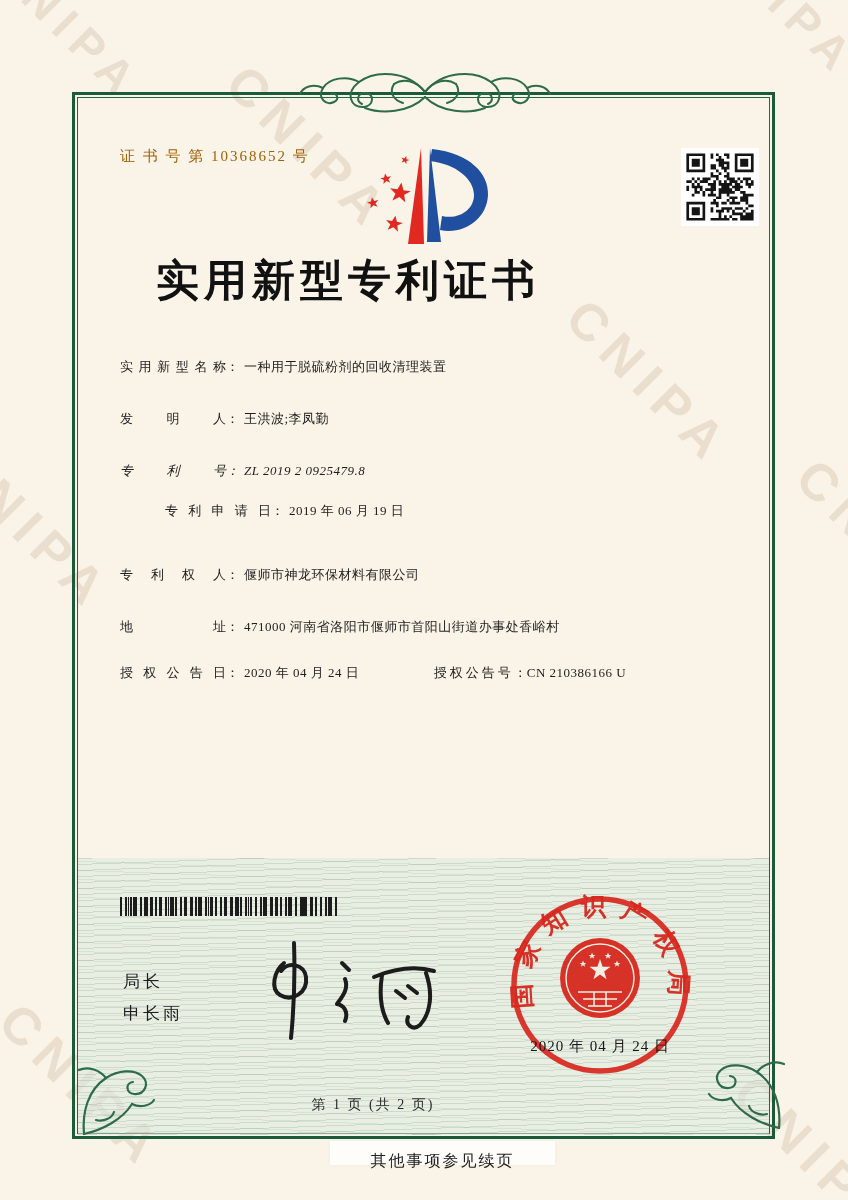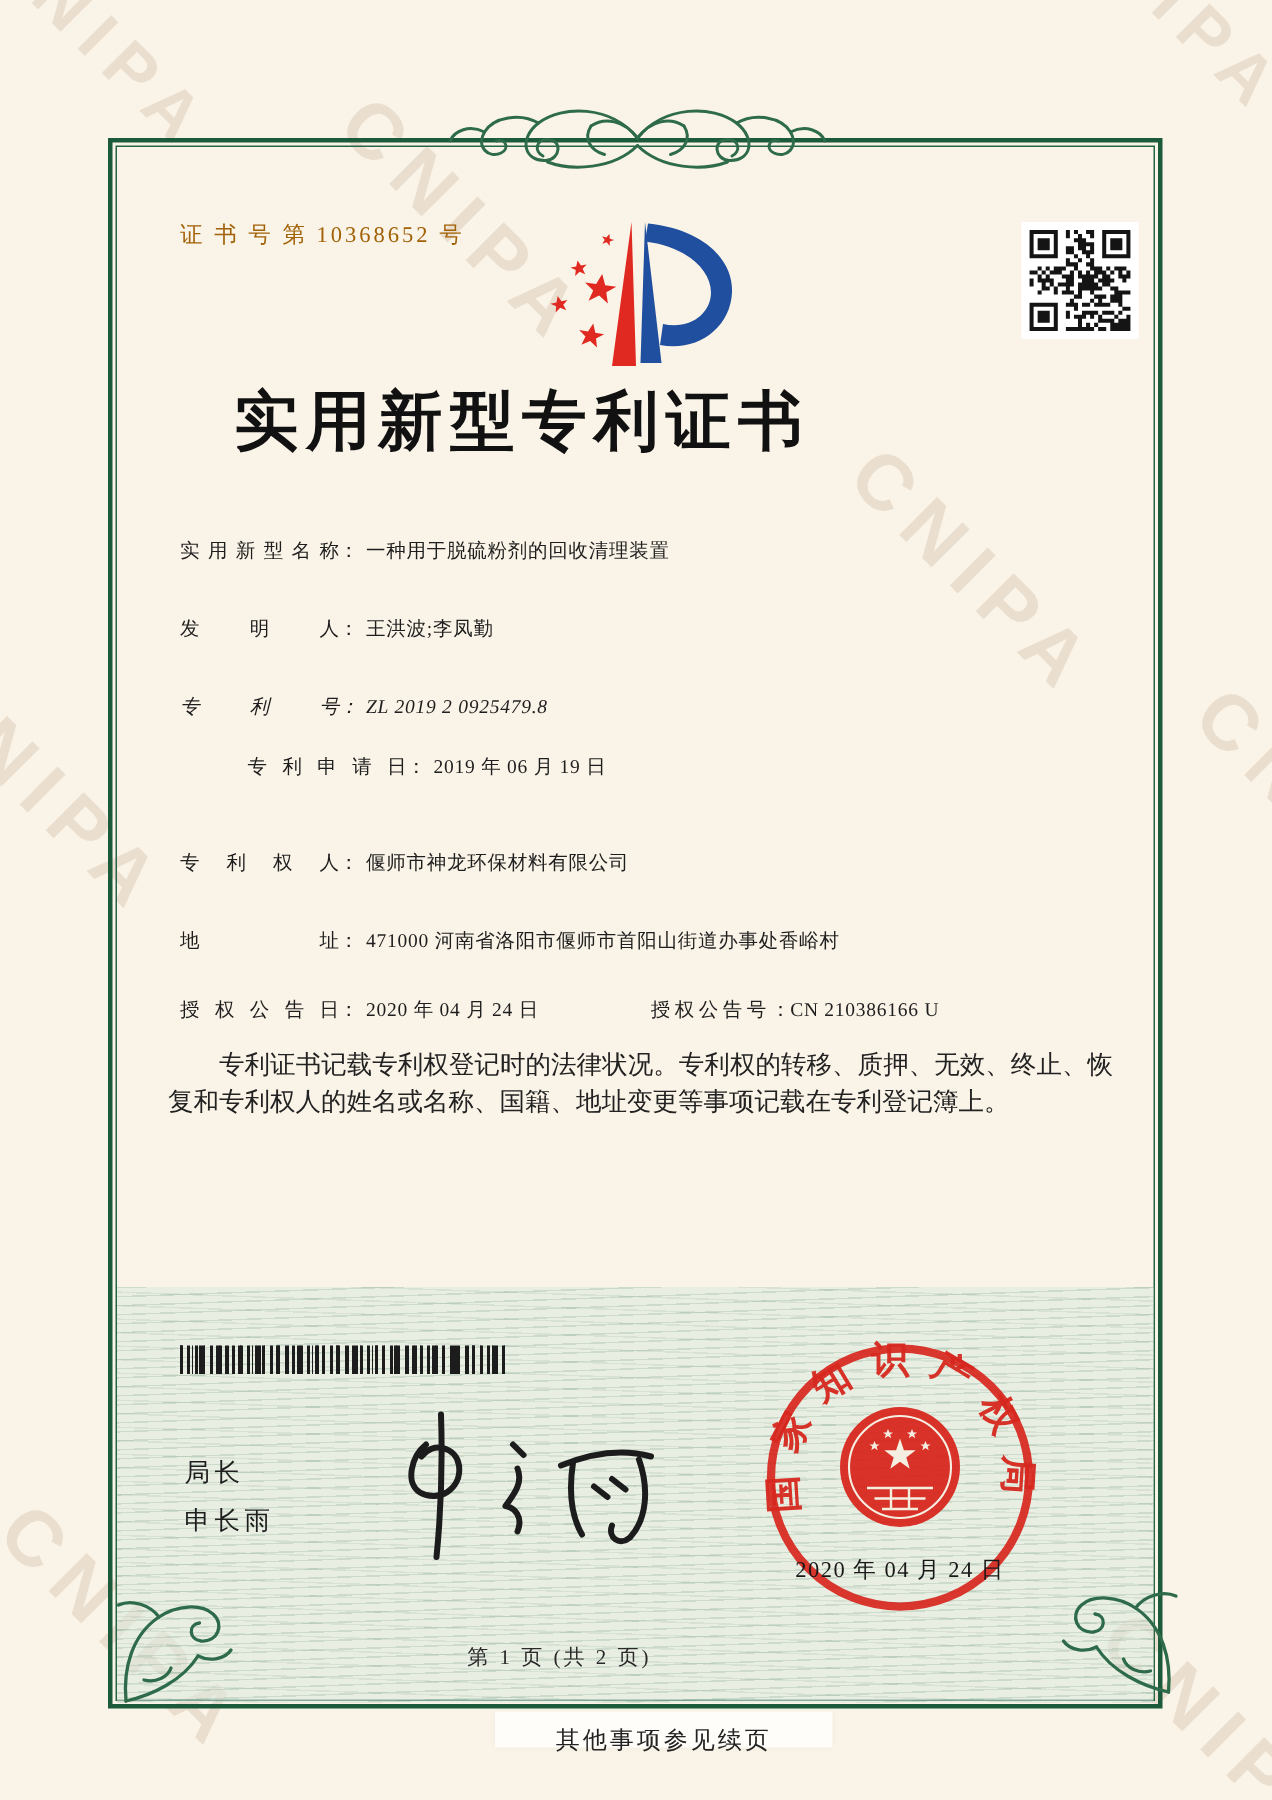--- a/index.html
+++ b/index.html
@@ -176,21 +176,20 @@
 <div class="field-row" style="top:618px;">
   <span class="flabel">地址</span><span class="fcolon">：</span><span class="fvalue">471000 河南省洛阳市偃师市首阳山街道办事处香峪村</span>
 </div>
 <div class="field-row" style="top:664px;">
   <span class="flabel">授权公告日</span><span class="fcolon">：</span><span class="fvalue">2020 年 04 月 24 日</span>
   <span style="display:inline-block;width:68px;"></span>
   <span class="flabel2">授权公告号</span><span>：</span><span class="fvalue">CN 210386166 U</span>
 </div>
 
 <div class="notice">
-  <p>专利证书记载专利权登记时的法律状况。专利权的转移、质押、无效、终止、恢复和专利权人的姓名或名称、国籍、地址变更等事项记载在专利登记簿上。</p>
 </div>
 
 <div class="barcode"></div>
 
 <div class="director-role">局长</div>
 <div class="director-name">申长雨</div>
 
 <svg class="signature" width="200" height="115" viewBox="0 0 200 115">
   <g stroke="#1c1c1c" fill="none" stroke-width="4" stroke-linecap="round" stroke-linejoin="round">
     <path d="M34,30 C24,38 20,56 30,62 C42,69 58,60 56,44 C54,31 38,28 31,38"></path>

